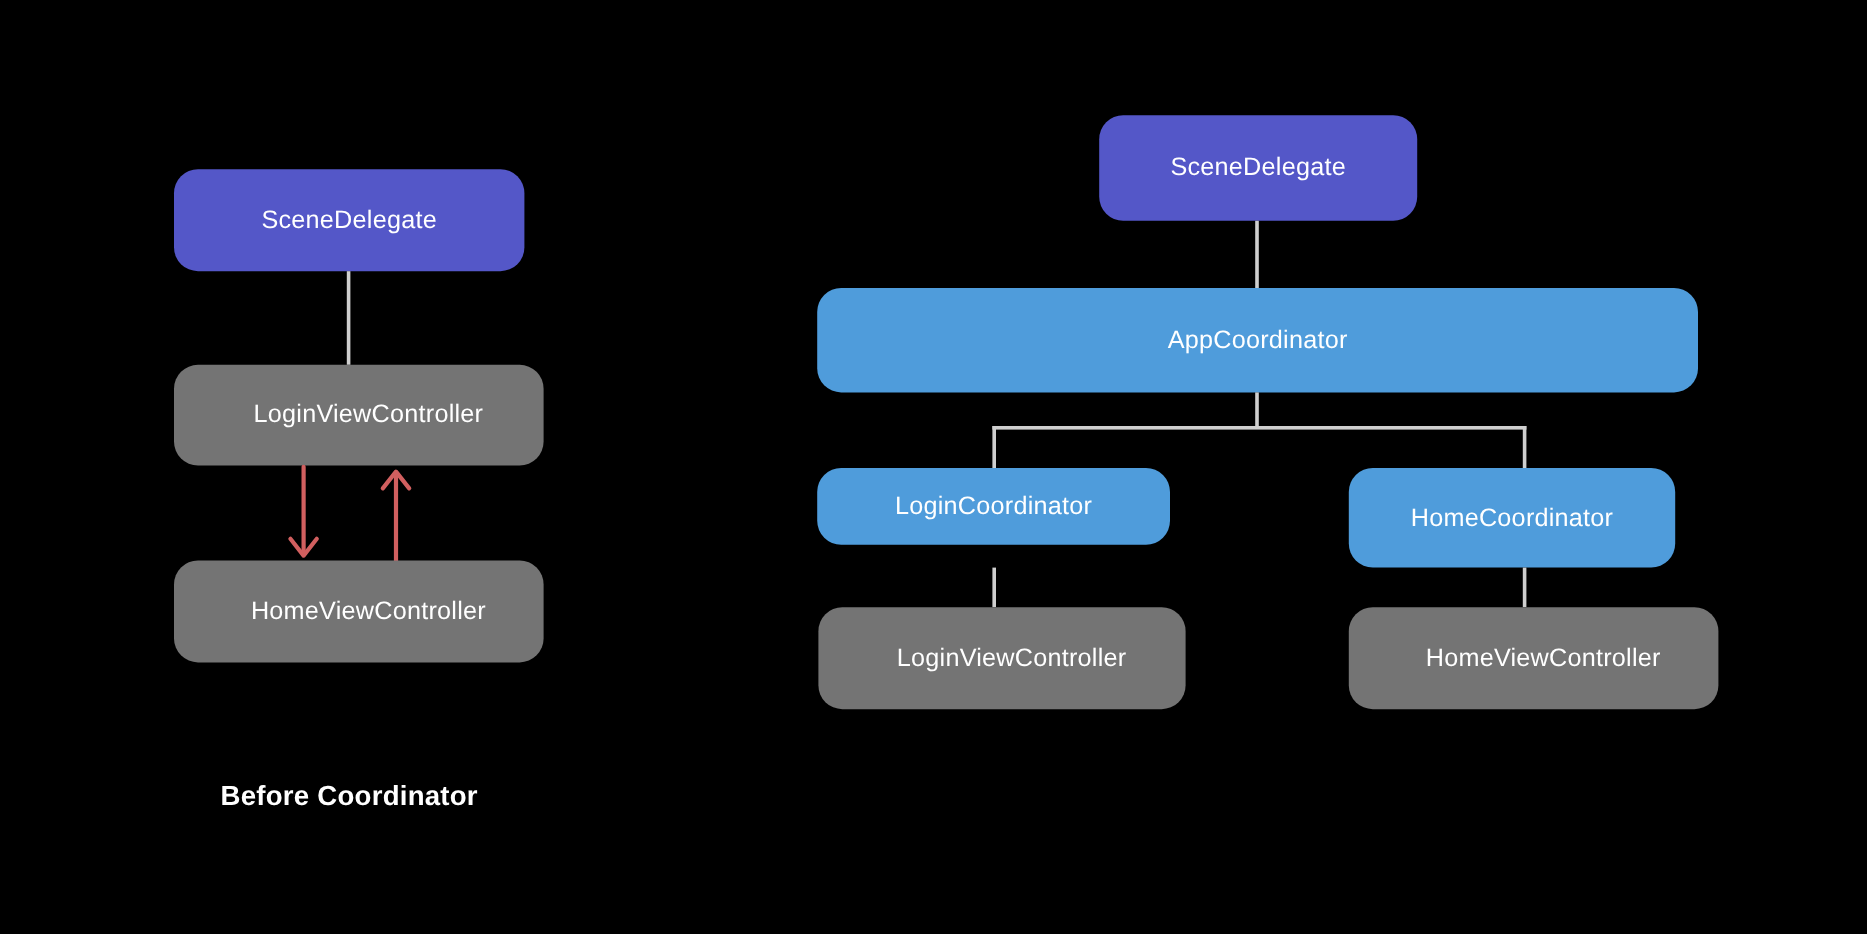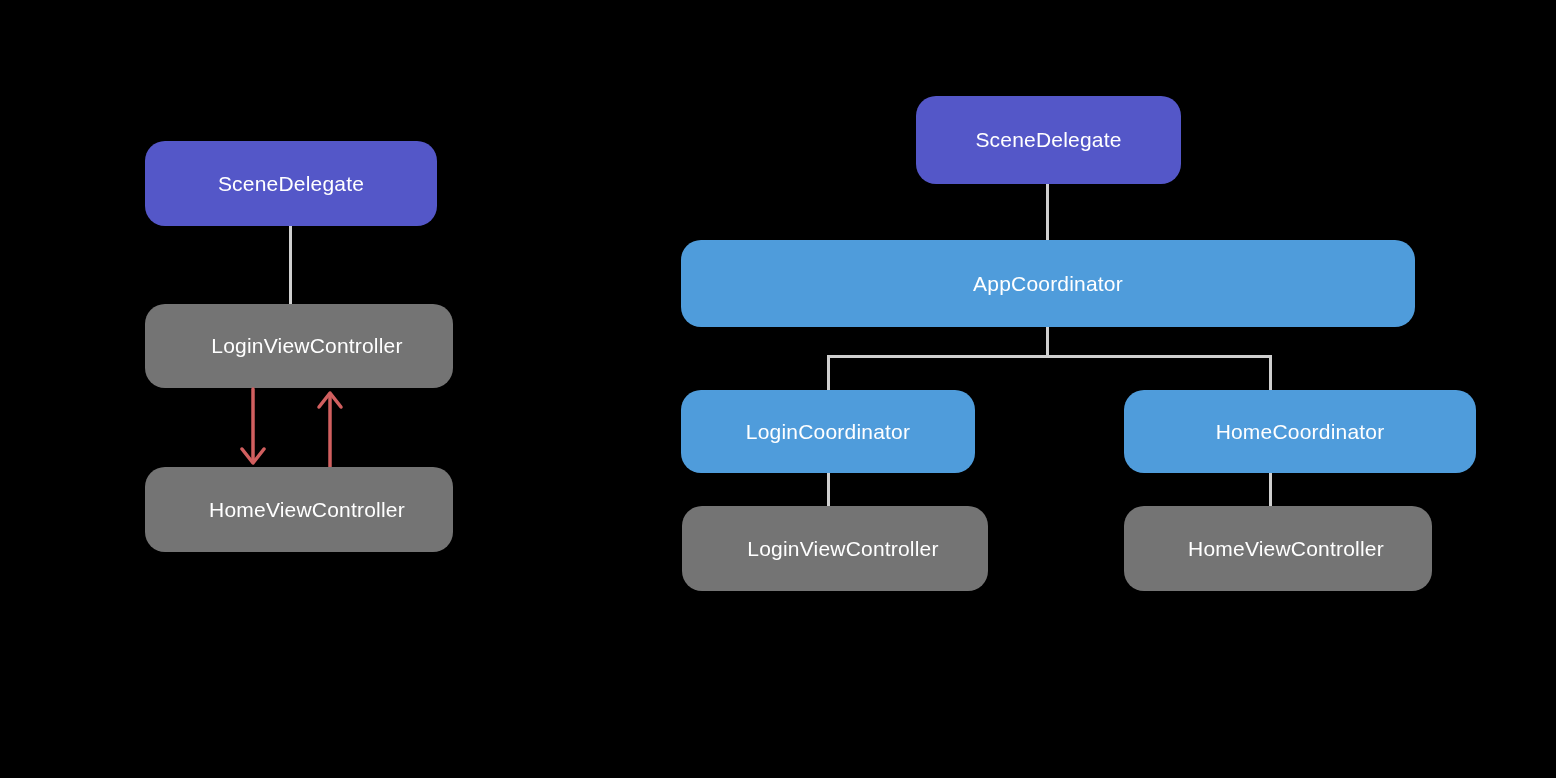--- a/index.html
+++ b/index.html
@@ -69,35 +69,36 @@
     <path d="M5 61 L16 75 L27 61"></path>
   </svg>
 
   <svg class="arrow" style="left:314px; top:388px;" width="32" height="80" aria-hidden="true">
     <line x1="16" y1="79" x2="16" y2="8"></line>
     <path d="M5 19 L16 5 L27 19"></path>
   </svg>
 
   <div class="node gray" style="left:145px; top:467px; width:292px; height:85px;">HomeViewController</div>
 
+  <div class="caption" style="left:145px; top:650px; width:292px;">Before Coordinator</div>
 
   <div class="node purple" style="left:916px; top:96px; width:265px; height:88px;">SceneDelegate</div>
 
   <div class="conn" style="left:1046px; top:184px; width:3px; height:56px;"></div>
 
   <div class="node blue" style="left:681px; top:240px; width:734px; height:87px;">AppCoordinator</div>
 
   <div class="conn" style="left:1046px; top:327px; width:3px; height:30px;"></div>
   <div class="conn" style="left:827px; top:355px; width:445px; height:3px;"></div>
   <div class="conn" style="left:827px; top:355px; width:3px; height:35px;"></div>
   <div class="conn" style="left:1269px; top:355px; width:3px; height:35px;"></div>
 
-  <div class="node blue" style="left:681px; top:390px; width:294px; height:83px;">LoginCoordinator</div>
+  <div class="node blue" style="left:681px; top:390px; width:294px; height:64px;">LoginCoordinator</div>
 
-  <div class="node blue" style="left:1124px; top:390px; width:352px; height:83px;">HomeCoordinator</div>
+  <div class="node blue" style="left:1124px; top:390px; width:272px; height:83px;">HomeCoordinator</div>
 
   <div class="conn" style="left:827px; top:473px; width:3px; height:33px;"></div>
   <div class="conn" style="left:1269px; top:473px; width:3px; height:33px;"></div>
 
   <div class="node gray" style="left:682px; top:506px; width:290px; height:85px;">LoginViewController</div>
 
   <div class="node gray" style="left:1124px; top:506px; width:292px; height:85px;">HomeViewController</div>
 
 
 </div>

